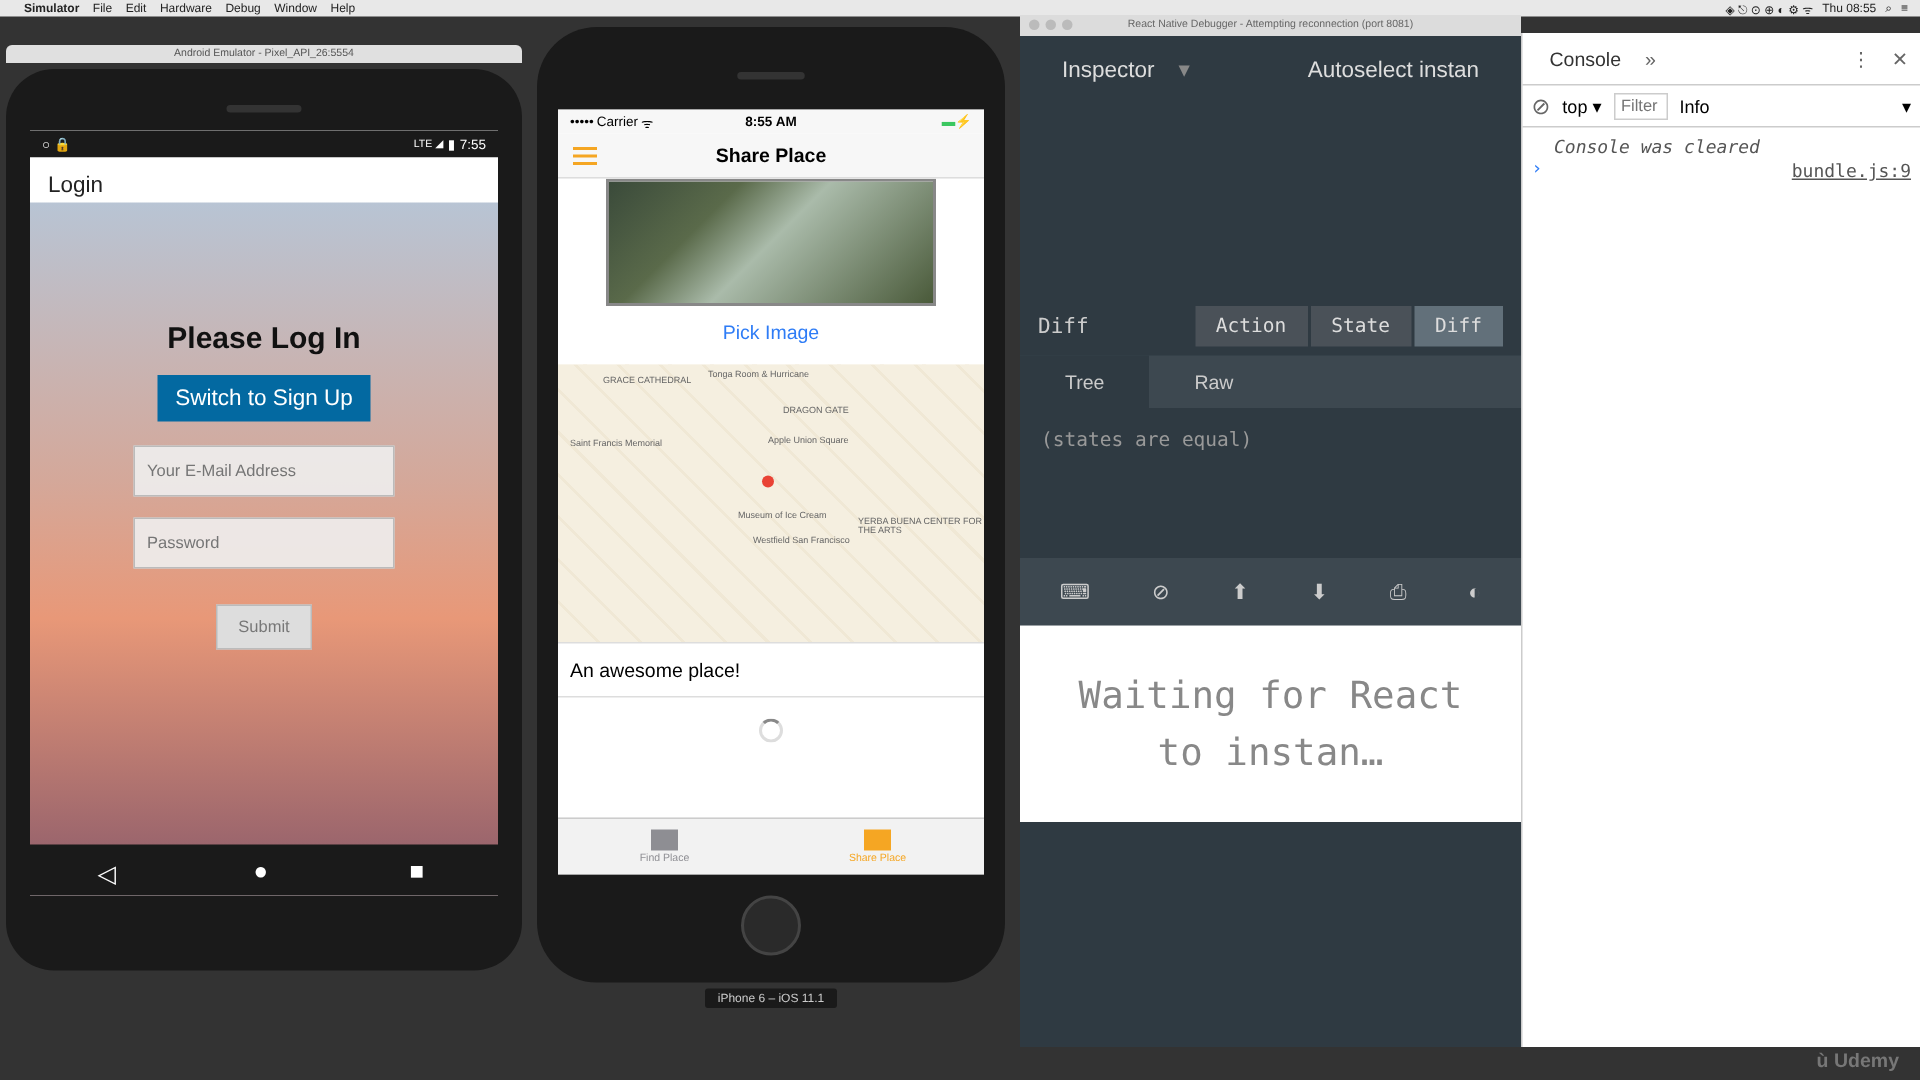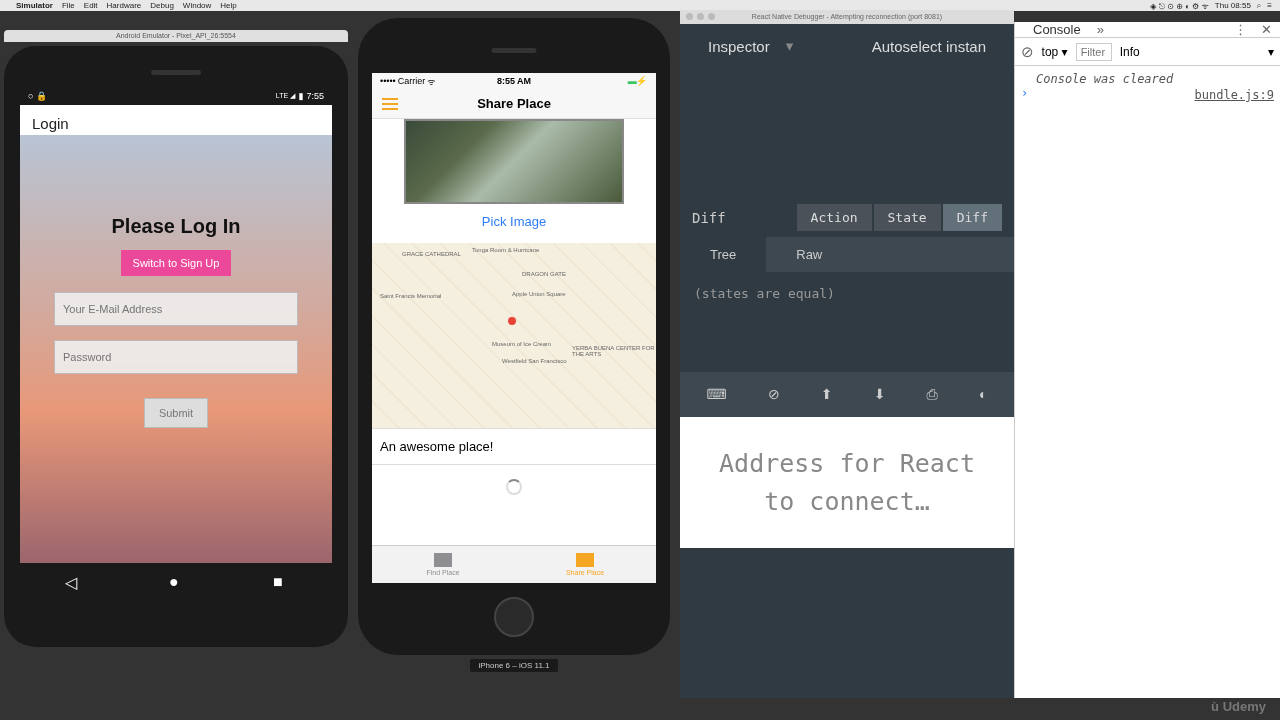--- a/index.html
+++ b/index.html
@@ -18,22 +18,22 @@
 .android-phone { background: #1a1a1a; border-radius: 32px; padding: 24px 16px 50px 16px; margin-top: 4px; }
 .android-speaker { width: 50px; height: 5px; background: #333; border-radius: 3px; margin: 0 auto 12px; }
 .android-screen { background: #fff; height: 510px; position: relative; overflow: hidden; }
 .android-statusbar { background: #1a1a1a; height: 18px; display: flex; align-items: center; padding: 0 8px; color: #fff; font-size: 9px; }
 .android-statusbar .left-icons { display: flex; gap: 3px; }
 .android-statusbar .right-icons { margin-left: auto; display: flex; align-items: center; gap: 3px; }
 .android-login-bar { background: #fff; padding: 10px 12px; font-size: 15px; font-weight: 500; color: #222; }
 .android-bg { position: absolute; top: 48px; left: 0; right: 0; bottom: 0; background: linear-gradient(180deg, #b8c4d4 0%, #d4a89a 40%, #e89878 60%, #8a5a6a 100%); }
 .android-content { position: absolute; top: 48px; left: 0; right: 0; bottom: 0; display: flex; flex-direction: column; align-items: center; padding-top: 80px; }
 .android-title { font-size: 20px; font-weight: 700; color: #111; margin-bottom: 12px; }
-.switch-btn { background: #ec4899; color: #fff; padding: 7px 12px; font-size: 11px; border: none; margin-bottom: 16px; }
-.android-input { width: 244px; border: 1px solid #bbb; background: rgba(238,238,238,0.9); padding: 10px 8px; font-size: 11px; margin-bottom: 14px; color: #888; }
+.switch-btn { background: #0369a1; color: #fff; padding: 7px 12px; font-size: 15px; border: none; margin-bottom: 16px; }
+.android-input { width: 174px; border: 1px solid #bbb; background: rgba(238,238,238,0.9); padding: 10px 8px; font-size: 11px; margin-bottom: 14px; color: #888; }
 .submit-btn { background: #ddd; color: #777; border: 1px solid #bbb; padding: 8px 14px; font-size: 11px; margin-top: 10px; }
 .android-navbar { position: absolute; bottom: 0; left: 0; right: 0; height: 34px; background: #1a1a1a; display: flex; justify-content: space-around; align-items: center; }
 .android-navbar .navicon { width: 14px; height: 14px; color: #fff; }
 
 
 .iphone-wrapper { position: absolute; left: 358px; top: 18px; width: 312px; }
 .iphone-body { background: #1a1a1a; border-radius: 40px; padding: 55px 14px 18px 14px; position: relative; }
 .iphone-speaker { position: absolute; top: 30px; left: 50%; transform: translateX(-50%); width: 45px; height: 5px; background: #333; border-radius: 3px; }
 .iphone-screen { background: #fff; height: 510px; position: relative; overflow: hidden; }
 .ios-statusbar { height: 16px; display: flex; align-items: center; padding: 0 8px; font-size: 9px; background: #f7f7f7; }
@@ -78,21 +78,21 @@
 .tree-tabs { background: #3d4850; display: flex; }
 .tree-tab { padding: 10px 30px; color: #ccc; font-size: 13px; }
 .tree-tab.active { background: #2f3a42; }
 .state-area { padding: 14px; color: #999; font-family: monospace; font-size: 13px; min-height: 100px; }
 .tool-bar { background: #3d4850; display: flex; justify-content: space-around; padding: 10px 6px; }
 .tool-bar .ticon { color: #ccc; font-size: 14px; padding: 4px 10px; }
 .waiting-area { background: #fff; padding: 28px 20px; text-align: center; color: #888; font-family: monospace; font-size: 25px; line-height: 1.5; }
 
 
 .devtools { position: absolute; left: 1014px; top: 22px; right: 0; bottom: 22px; background: #fff; border-left: 1px solid #ccc; }
-.dt-tabs { height: 16px; display: flex; align-items: center; padding: 0 8px; border-bottom: 1px solid #ccc; font-size: 13px; color: #333; }
+.dt-tabs { height: 35px; display: flex; align-items: center; padding: 0 8px; border-bottom: 1px solid #ccc; font-size: 13px; color: #333; }
 .dt-tabs .consoletab { padding: 0 10px; font-weight: 500; }
 .dt-tabs .more { margin-left: 6px; color: #666; }
 .dt-tabs .right-icons { margin-left: auto; display: flex; gap: 14px; color: #666; }
 .dt-filter { height: 28px; display: flex; align-items: center; padding: 0 6px; border-bottom: 1px solid #ccc; gap: 8px; font-size: 12px; }
 .dt-filter .clear { font-size: 15px; color: #666; }
 .dt-filter input { width: 36px; border: 1px solid #ccc; padding: 2px 4px; font-size: 11px; }
 .dt-body { padding: 6px; font-family: monospace; font-size: 12px; }
 .dt-msg { color: #555; font-style: italic; margin-left: 15px; }
 .dt-link { float: right; color: #555; text-decoration: underline; margin-top: 16px; }
 .dt-prompt { color: #2e7cf6; }
@@ -237,21 +237,21 @@
   </div>
   <div class="state-area">(states are equal)</div>
   <div class="tool-bar">
     <span class="ticon">⌨</span>
     <span class="ticon">⊘</span>
     <span class="ticon">⬆</span>
     <span class="ticon">⬇</span>
     <span class="ticon">⎙</span>
     <span class="ticon">◐</span>
   </div>
-  <div class="waiting-area">Address for React to connect…</div>
+  <div class="waiting-area">Waiting for React to instan…</div>
 </div>
 
 <div class="devtools">
   <div class="dt-tabs">
     <span class="consoletab">Console</span>
     <span class="more">»</span>
     <div class="right-icons">
       <span>⋮</span>
       <span>✕</span>
     </div>

